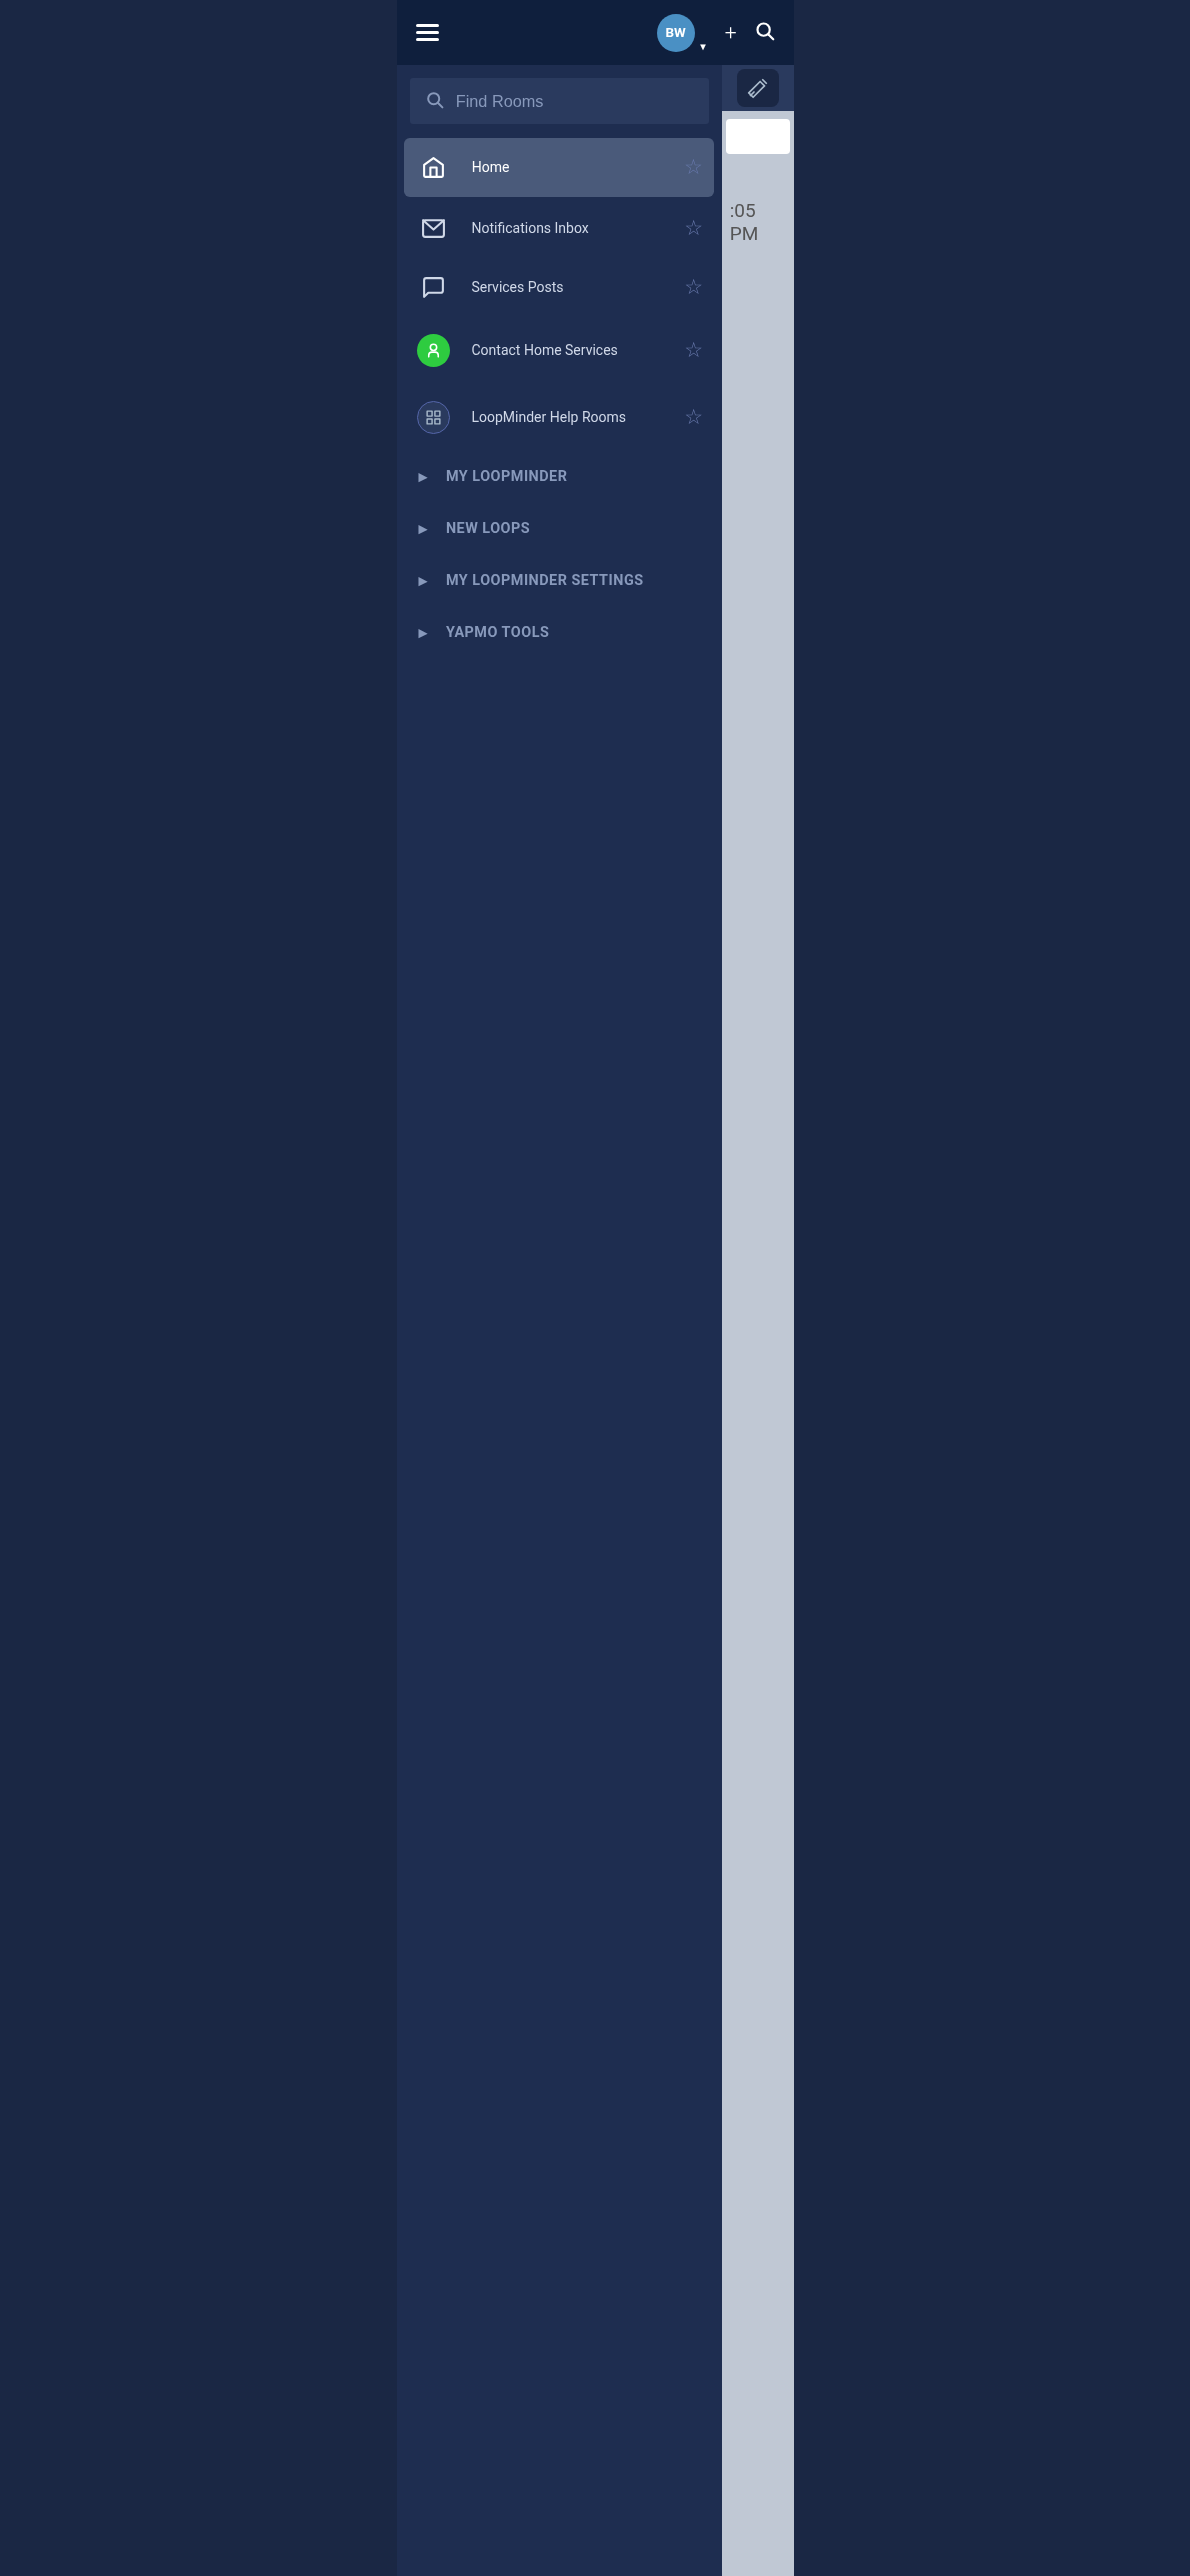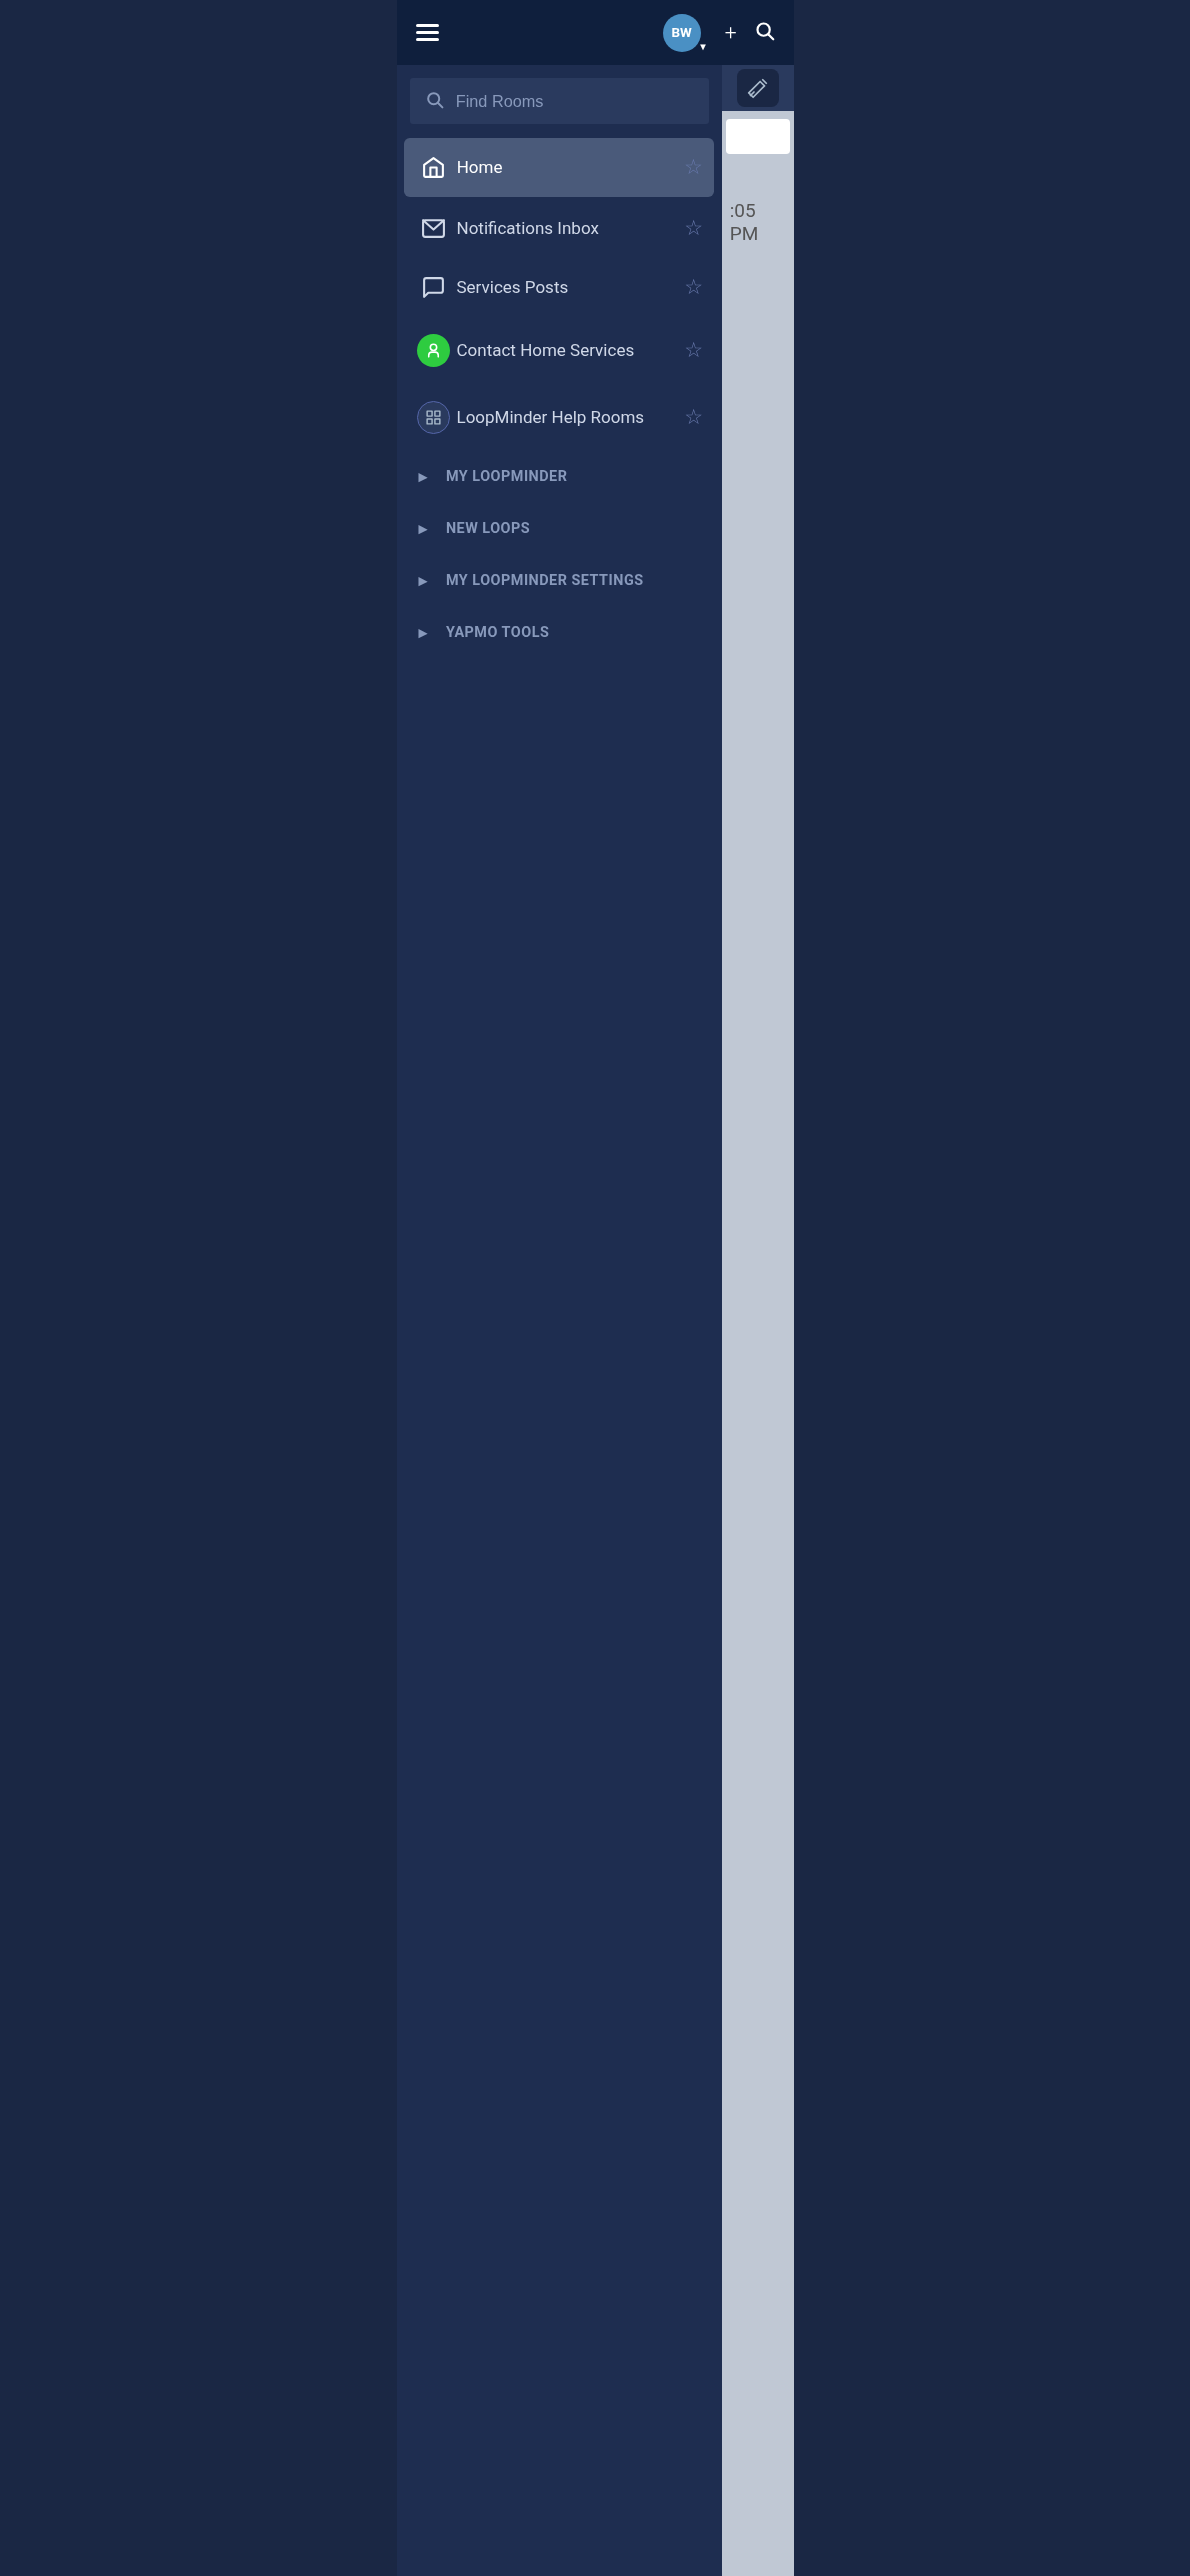--- a/index.html
+++ b/index.html
@@ -152,23 +152,23 @@
       width: 35px;
       display: flex;
       align-items: center;
       justify-content: center;
       flex-shrink: 0;
     }
 
     .menu-item-label {
       flex: 1;
       color: #d0d8e8;
-      font-size: 17px;
+      font-size: 14px;
       font-weight: 400;
-      margin-left: 6px;
+      margin-left: 21px;
     }
 
     .menu-item.active .menu-item-label {
       color: #ffffff;
     }
 
     .star-icon {
       color: #6677aa;
       font-size: 21px;
       cursor: pointer;
@@ -260,21 +260,21 @@
 
 <div class="header">
   <div class="header-left">
     <div class="hamburger-icon">
       <span></span>
       <span></span>
       <span></span>
     </div>
   </div>
   <div class="header-right">
-    <div style="display:flex;align-items:flex-end;gap:7px;">
+    <div style="display:flex;align-items:flex-end;gap:13px;">
       <div class="user-avatar">BW</div>
       <span class="dropdown-arrow">▼</span>
     </div>
     <div class="plus-icon">+</div>
     <div class="search-icon-header">
       <svg width="21" height="21" viewBox="0 0 24 24" fill="none" stroke="white" stroke-width="2.5" stroke-linecap="round" stroke-linejoin="round">
         <circle cx="11" cy="11" r="7"></circle>
         <line x1="16.5" y1="16.5" x2="22" y2="22"></line>
       </svg>
     </div>

